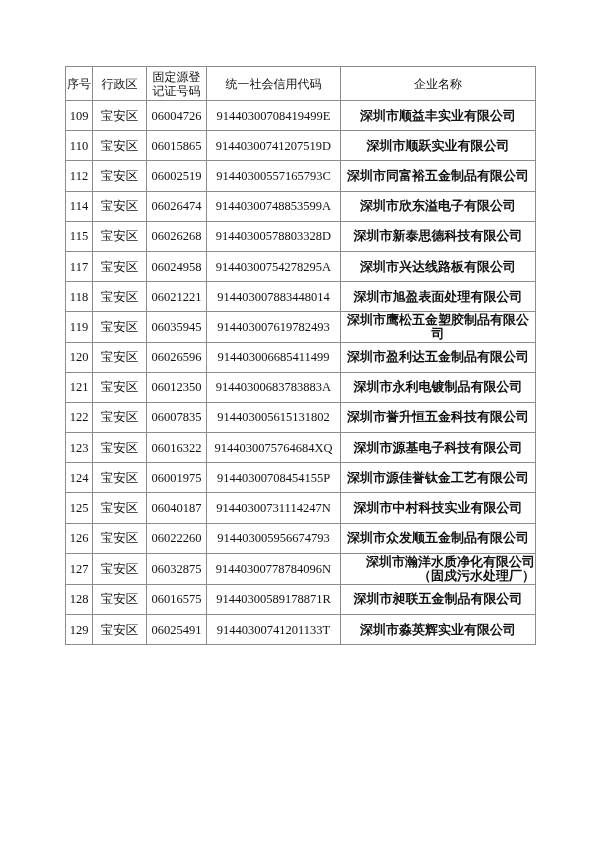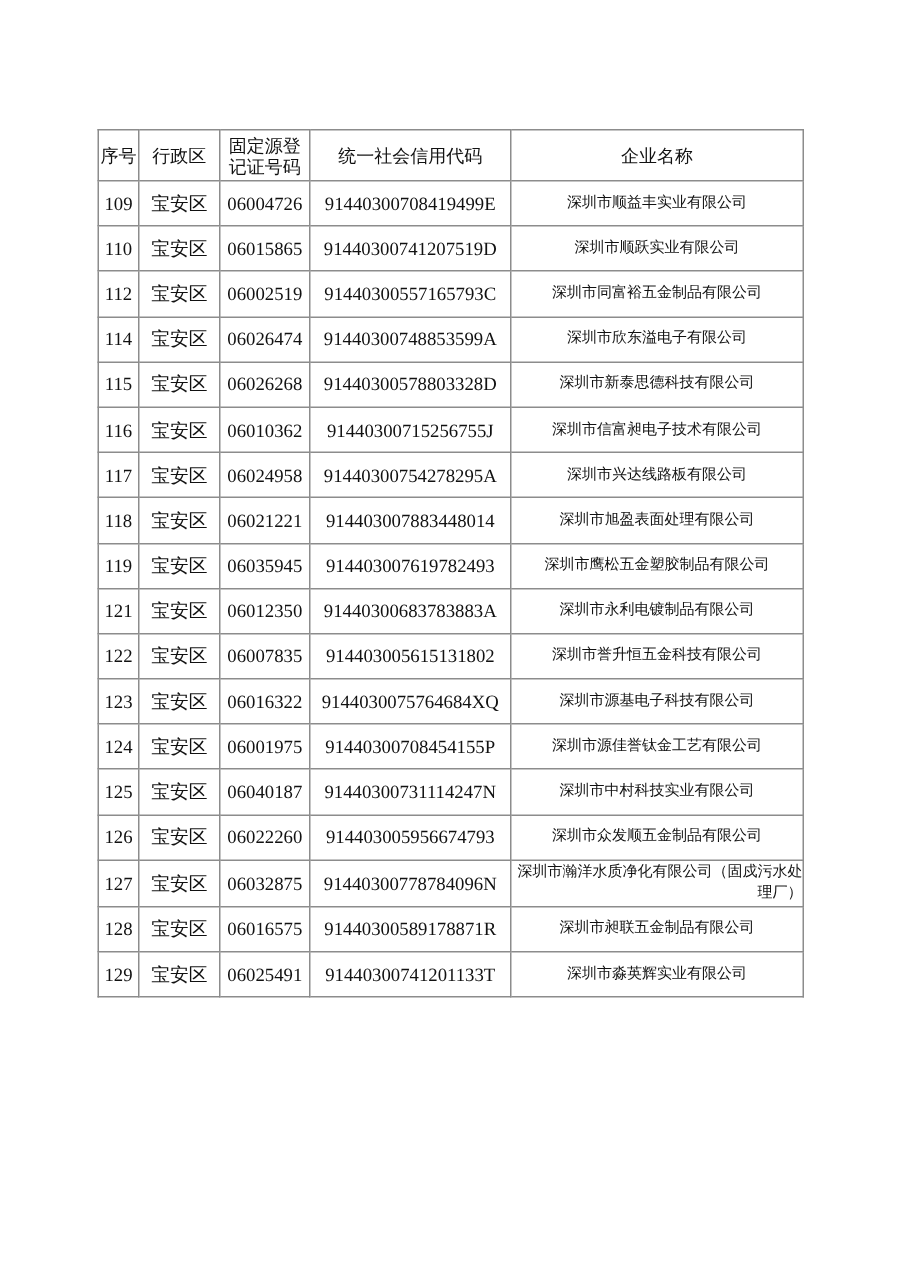--- a/index.html
+++ b/index.html
@@ -1,22 +1,22 @@
 <!DOCTYPE html>
 <html><head>
 <meta charset="utf-8">
 <style>
   html, body { margin: 0; padding: 0; background: #ffffff; }
   body { width: 600px; height: 848px; position: relative; overflow: hidden;
          font-family: "Liberation Serif", "DejaVu Serif", serif; color: #111; }
-  table { position: absolute; left: 65px; top: 86px; border-collapse: collapse; table-layout: fixed; padding-left: 20px; }
+  table { position: absolute; left: 65px; top: 66px; border-collapse: collapse; table-layout: fixed; padding-left: 20px; }
   td, th { border: 1px solid #8c8c8c; text-align: center; vertical-align: middle; padding: 0; font-size: 12.5px; line-height: 14px; }
   th { font-weight: normal; height: 33px; font-family: "DejaVu Sans", "Liberation Sans", sans-serif; font-size: 12px; }
   td { height: 29.2px; }
-  td.name { font-size: 10px; }
+  td.name { font-size: 13px; font-weight: bold; }
   td.tall { height: 30px; line-height: 14px; }
 </style>
 </head>
 <body>
 
 <table>
   <colgroup>
     <col style="width:27px">
       <col style="width:54px">
       <col style="width:60px">
@@ -65,46 +65,46 @@
         <td class="name">深圳市欣东溢电子有限公司</td>
       </tr>
       <tr>
         <td>115</td>
         <td>宝安区</td>
         <td>06026268</td>
         <td>91440300578803328D</td>
         <td class="name">深圳市新泰思德科技有限公司</td>
       </tr>
       <tr>
-        <td>116</td>
-        <td>宝安区</td>
-        <td>06010362</td>
-        <td>91440300715256755J</td>
-        <td class="name">深圳市信富昶电子技术有限公司</td>
-      </tr>
-      <tr>
         <td>117</td>
         <td>宝安区</td>
         <td>06024958</td>
         <td>91440300754278295A</td>
         <td class="name">深圳市兴达线路板有限公司</td>
       </tr>
       <tr>
         <td>118</td>
         <td>宝安区</td>
         <td>06021221</td>
         <td>914403007883448014</td>
         <td class="name">深圳市旭盈表面处理有限公司</td>
       </tr>
       <tr>
         <td>119</td>
         <td>宝安区</td>
         <td>06035945</td>
         <td>914403007619782493</td>
         <td class="name">深圳市鹰松五金塑胶制品有限公司</td>
+      </tr>
+      <tr>
+        <td>120</td>
+        <td>宝安区</td>
+        <td>06026596</td>
+        <td>914403006685411499</td>
+        <td class="name">深圳市盈利达五金制品有限公司</td>
       </tr>
       <tr>
         <td>121</td>
         <td>宝安区</td>
         <td>06012350</td>
         <td>91440300683783883A</td>
         <td class="name">深圳市永利电镀制品有限公司</td>
       </tr>
       <tr>
         <td>122</td>

